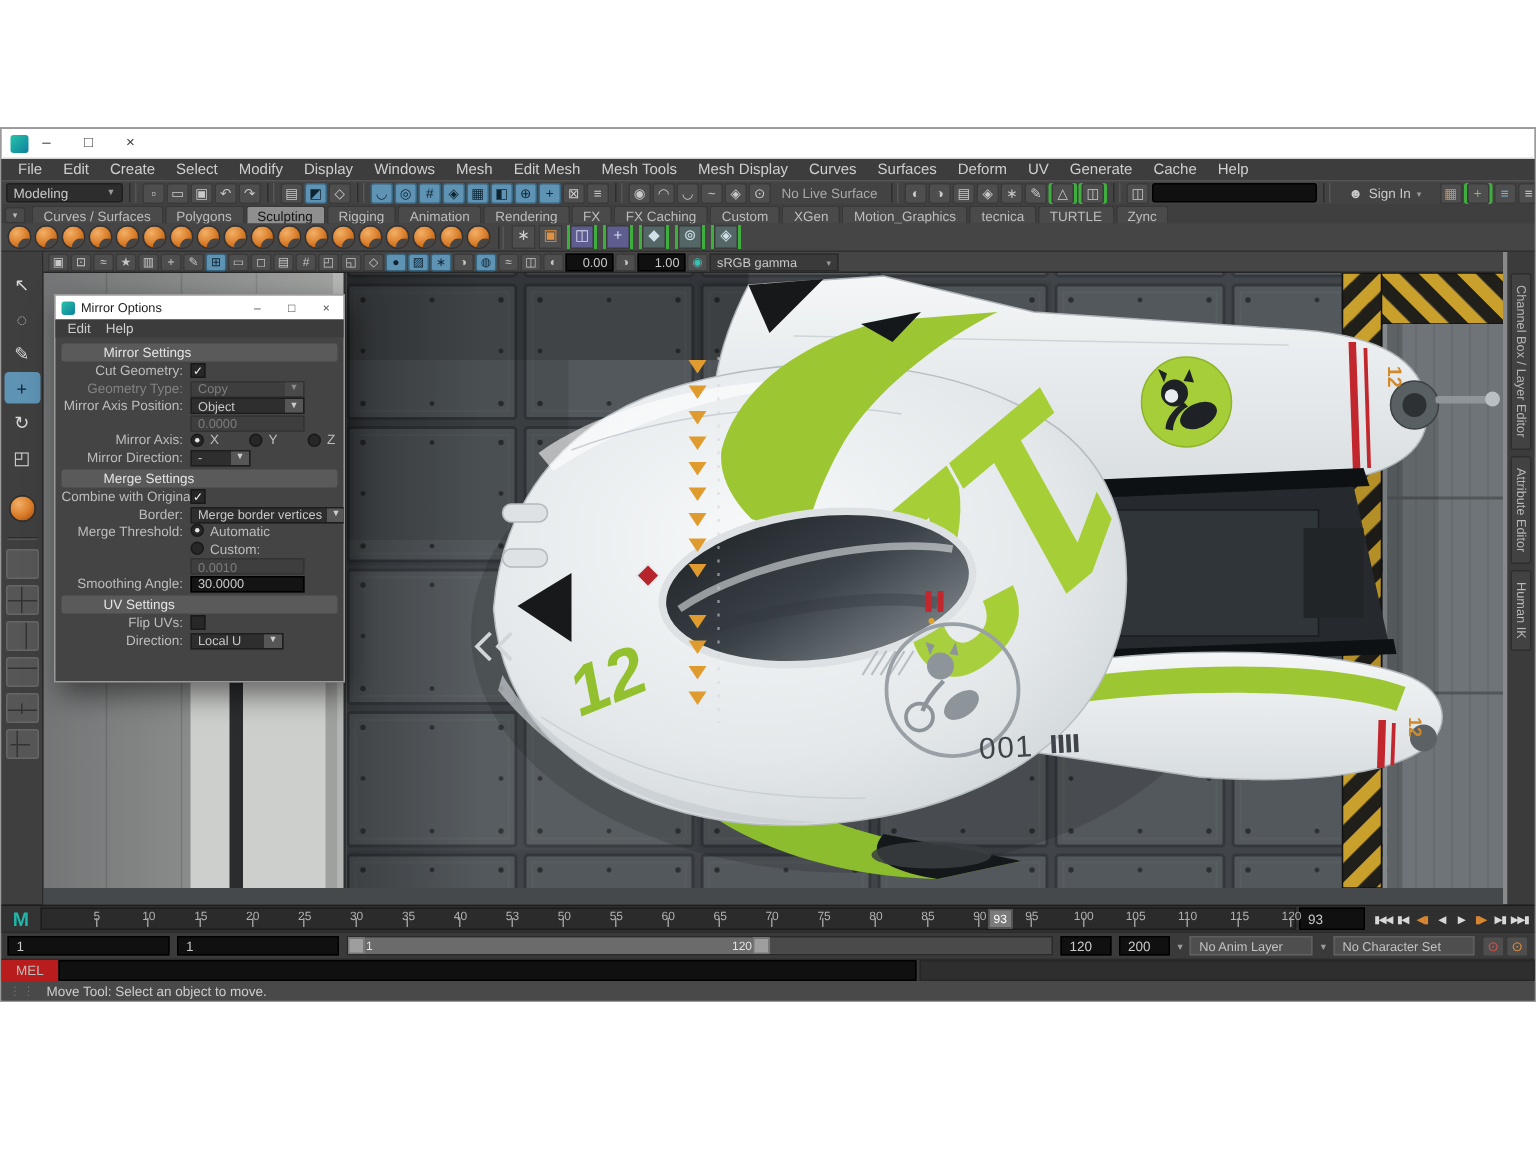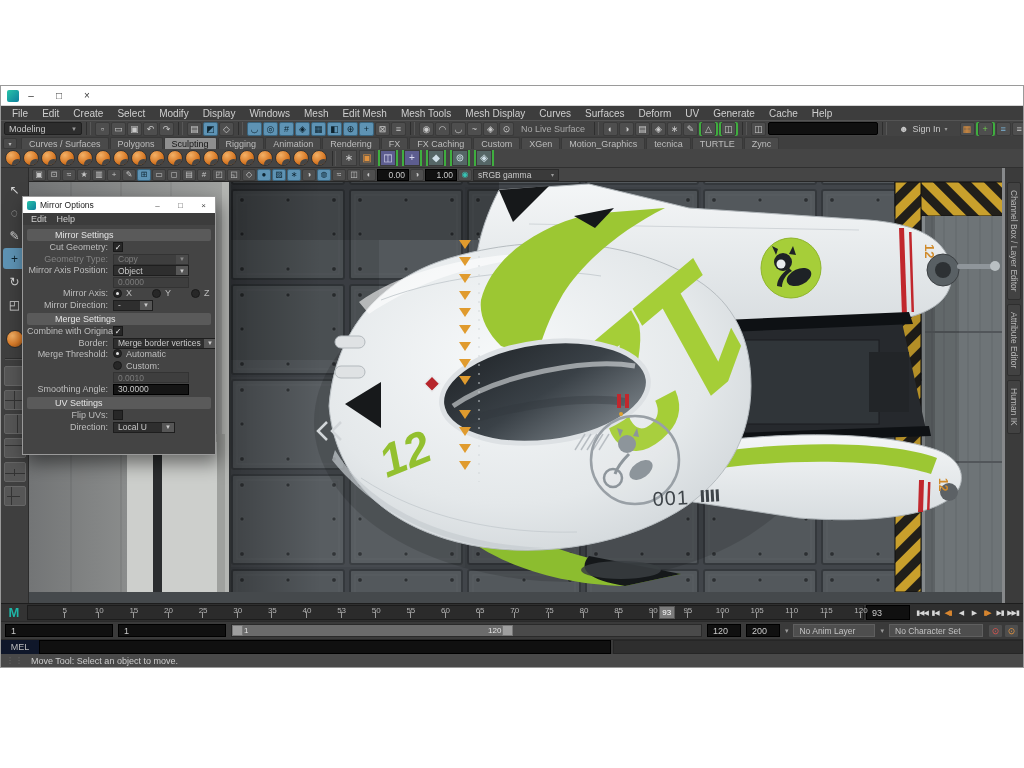--- a/index.html
+++ b/index.html
@@ -104,28 +104,28 @@
   .range-sel::before{left:0;} .range-sel::after{right:0;}
   .dd-arr{font-size:7px;color:#9a9a9a;flex:none;}
   .layer-box{width:82px;height:13px;background:#4e4e4e;border:1px solid #5f5f5f;color:#c3c3c3;font-size:8.5px;display:flex;align-items:center;padding:0 5px;flex:none;white-space:nowrap;overflow:hidden;}
   .layer-box.wide{width:94px;}
   .key-ic{width:15px;height:14px;background:#4e4e4e;border:1px solid #3a3a3a;border-radius:2px;font-size:9px;line-height:12px;text-align:center;flex:none;}
   .key-ic[data-tint="red"]{color:#d9534f;}
   .key-ic[data-tint="orange"]{color:#e0923f;}
 
   
   .cmdline{height:15px;display:flex;background:#3a3a3a;border-top:1px solid #2a2a2a;align-items:stretch;}
-  .mel-label{width:38px;background:#0f172a;color:#bdbdbd;font-size:9px;display:flex;align-items:center;justify-content:center;flex:none;}
+  .mel-label{width:38px;background:#b91c1c;color:#bdbdbd;font-size:9px;display:flex;align-items:center;justify-content:center;flex:none;}
   .cmd-input{width:56%;background:#101010;border:1px solid #000;}
   .cmd-result{flex:1;background:#2e2e2e;border:1px solid #262626;margin-left:2px;}
   .helpline{height:13px;background:#494949;display:flex;align-items:center;font-size:9px;color:#cdcdcd;padding:0 5px;gap:7px;}
   .grip{color:#6f6f6f;font-size:8px;letter-spacing:1px;}
 
   
-  .dialog{position:absolute;left:22px;top:111px;width:194px;height:259px;background:#444;border:1px solid #9a9a9a;box-shadow:4px 8px 18px rgba(0,0,0,.5);display:flex;flex-direction:column;z-index:20;}
+  .dialog{position:absolute;left:36px;top:111px;width:194px;height:259px;background:#444;border:1px solid #9a9a9a;box-shadow:4px 8px 18px rgba(0,0,0,.5);display:flex;flex-direction:column;z-index:20;}
   .dlg-title{height:16px;background:#fff;display:flex;align-items:center;gap:4px;padding:0 4px;flex:none;}
   .dlg-icon{width:9px;height:9px;border-radius:2px;background:linear-gradient(135deg,#27c4a8,#0d7f9e);flex:none;}
   .dlg-title .t{flex:1;font-size:8.5px;color:#1a1a1a;white-space:nowrap;overflow:hidden;}
   .dlg-ctrl{width:15px;text-align:center;font-size:8px;color:#4a4a4a;}
   .dlg-menu{height:12px;background:#3c3c3c;display:flex;align-items:center;padding:0 3px;flex:none;}
   .dlg-menu span{font-size:9px;color:#cfcfcf;padding:0 5px;}
   .dlg-body{flex:1;padding:2px 4px 0;display:flex;flex-direction:column;overflow:hidden;}
   .sect{height:12px;flex:none;background:#5a5a5a;border-radius:2px;display:flex;align-items:center;padding:0 28px;font-size:9px;color:#e4e4e4;margin:1.5px 0;}
   .frow{display:flex;align-items:flex-start;height:11.5px;flex:none;}
   .flabel{width:86px;text-align:right;font-size:9px;color:#bdbdbd;padding-right:5px;white-space:nowrap;flex:none;}

